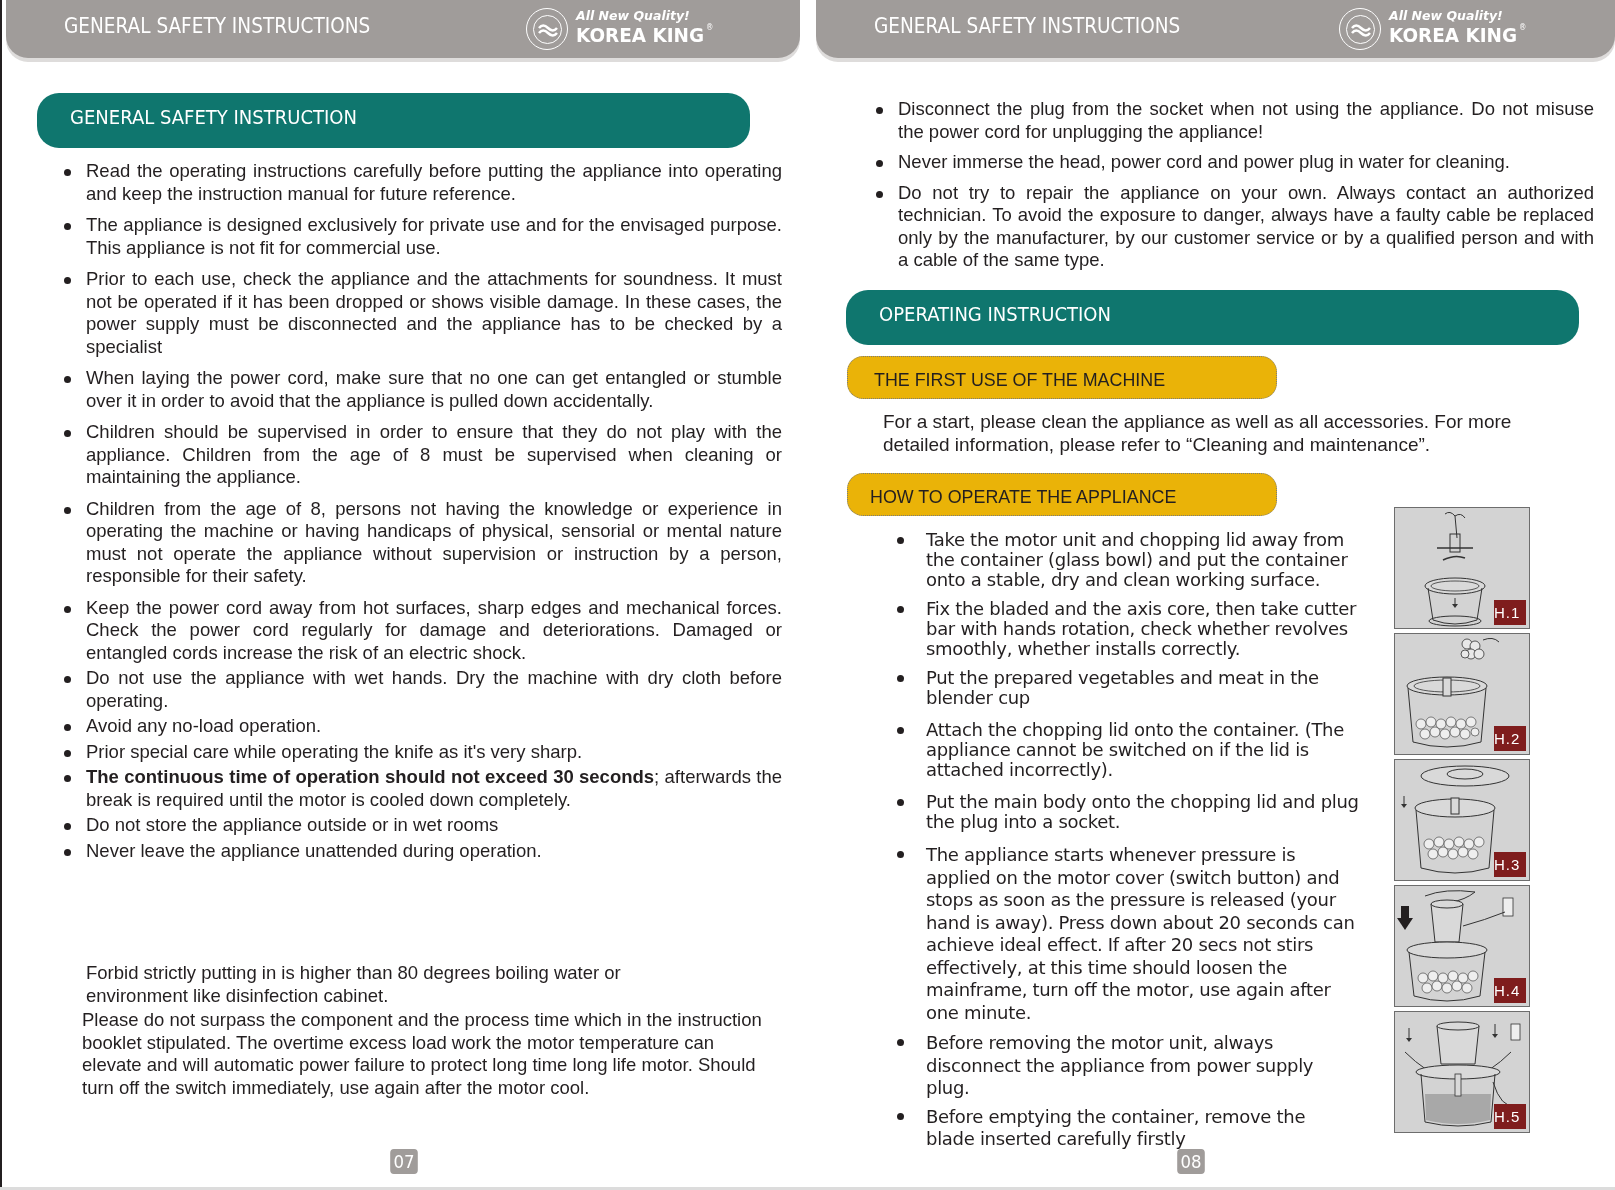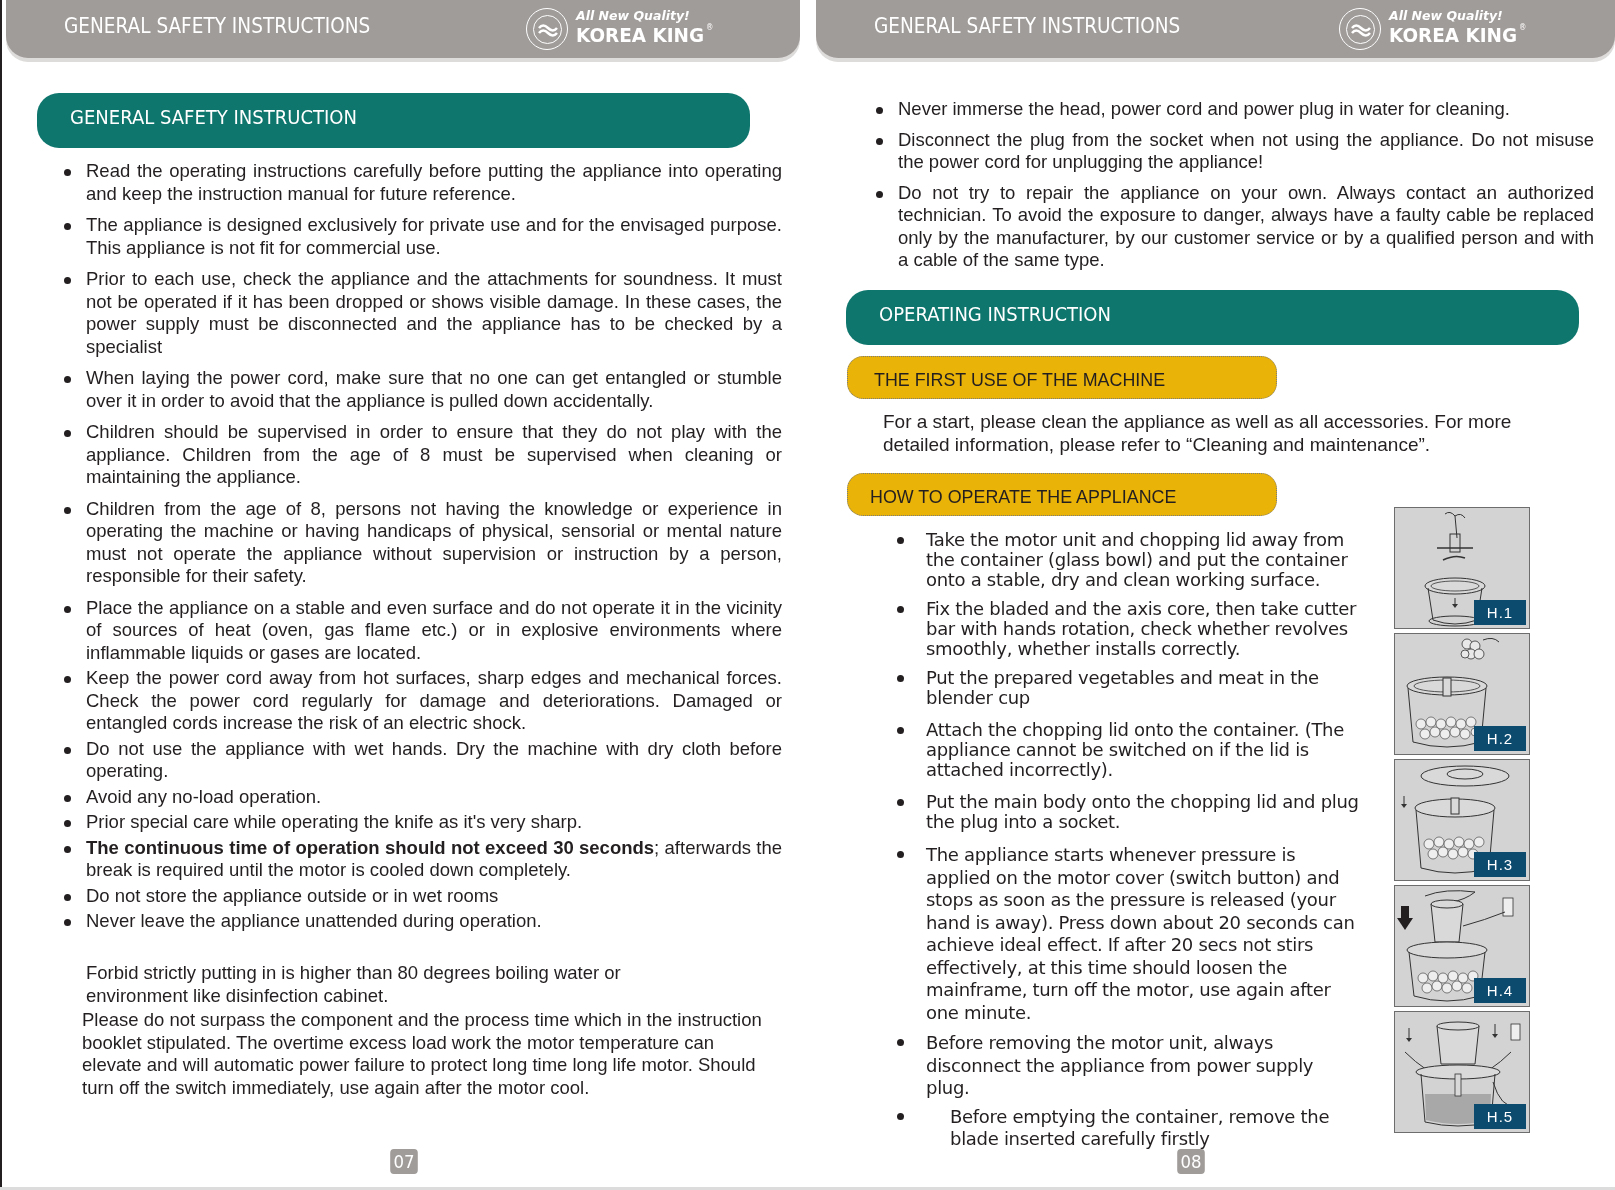--- a/index.html
+++ b/index.html
@@ -97,22 +97,22 @@
   .op-list li .dot { left: 15px; top: 7px; }
   .op-list li .txt { text-align: left; }
 
   
   .figure {
     position: absolute; left: 586px; width: 136px; height: 122px;
     background: #d3d3d3; border: 1.5px solid #6d6d6d;
   }
   .figure svg { position: absolute; left: 0; top: 0; }
   .fig-label {
-    position: absolute; right: 3px; bottom: 3px; width: 52px; height: 25px; background: #0c4a6e;
-    color: #ffffff; font-size: 15px; line-height: 25px; text-align: center; letter-spacing: 1px;
+    position: absolute; right: 3px; bottom: 3px; width: 32px; height: 25px; background: #7f1d1d;
+    color: #ffffff; font-size: 15px; line-height: 25px; letter-spacing: 1px;
   }
 
   
   .page-num {
     position: absolute; top: 1149px; width: 30px; height: 25px; background: #a09c9a; border-radius: 4px;
     color: #ffffff; font-size: 18px; line-height: 25px; text-align: center;
     font-family: "DejaVu Sans", sans-serif; transform: scaleX(0.92);
   }
 </style>
 </head>
@@ -159,24 +159,20 @@
     <li>
         <span class="dot"></span>
         <span class="txt">Children should be supervised in order to ensure that they do not play with the appliance. Children from the age of 8 must be supervised when cleaning or maintaining the appliance.</span>
       </li>
     <li>
         <span class="dot"></span>
         <span class="txt">Children from the age of 8, persons not having the knowledge or experience in operating the machine or having handicaps of physical, sensorial or mental nature must not operate the appliance without supervision or instruction by a person, responsible for their safety.</span>
       </li>
     <li class="tight">
         <span class="dot"></span>
-        <span class="txt">Place the appliance on a stable and even surface and do not operate it in the vicinity of sources of heat (oven, gas flame etc.) or in explosive environments where inflammable liquids or gases are located.</span>
-      </li>
-    <li class="tight">
-        <span class="dot"></span>
         <span class="txt">Keep the power cord away from hot surfaces, sharp edges and mechanical forces. Check the power cord regularly for damage and deteriorations. Damaged or entangled cords increase the risk of an electric shock.</span>
       </li>
     <li class="tight">
         <span class="dot"></span>
         <span class="txt">Do not use the appliance with wet hands. Dry the machine with dry cloth before operating.</span>
       </li>
     <li class="tight">
         <span class="dot"></span>
         <span class="txt">Avoid any no-load operation.</span>
       </li>
@@ -215,25 +211,25 @@
           </svg>
       </div>
       <div class="brand-tagline">All New Quality!</div>
       <div class="brand-name"><span>KOREA KING</span><span class="brand-reg">®</span></div>
     </div>
   </div>
 
   <ul class="blist right-top-list">
     <li>
         <span class="dot"></span>
+        <span class="txt">Disconnect the plug from the socket when not using the appliance. Do not misuse the power cord for unplugging the appliance!</span>
+      </li>
+    <li>
+        <span class="dot"></span>
         <span class="txt">Never immerse the head, power cord and power plug in water for cleaning.</span>
-      </li>
-    <li>
-        <span class="dot"></span>
-        <span class="txt">Disconnect the plug from the socket when not using the appliance. Do not misuse the power cord for unplugging the appliance!</span>
       </li>
     <li>
         <span class="dot"></span>
         <span class="txt">Do not try to repair the appliance on your own. Always contact an authorized technician. To avoid the exposure to danger, always have a faulty cable be replaced only by the manufacturer, by our customer service or by a qualified person and with a cable of the same type.</span>
       </li>
   </ul>
 
   <div class="section-pill" style="left:38px; top:290px; width:733px;">
     <div class="pill-title">OPERATING INSTRUCTION</div>
   </div>
@@ -271,21 +267,21 @@
     <li style="line-height:22.5px; margin-bottom:8px;">
         <span class="dot"></span>
         <span class="txt">The appliance starts whenever pressure is applied on the motor cover (switch button) and stops as soon as the pressure is released (your hand is away). Press down about 20 seconds can achieve ideal effect. If after 20 secs not stirs effectively, at this time should loosen the mainframe, turn off the motor, use again after one minute.</span>
       </li>
     <li style="line-height:22.5px; margin-bottom:6px;">
         <span class="dot"></span>
         <span class="txt">Before removing the motor unit, always disconnect the appliance from power supply plug.</span>
       </li>
     <li style="line-height:22.5px;">
         <span class="dot"></span>
-        <span class="txt" style="white-space:pre-wrap;margin-left:24px;">Before emptying the container, remove the  blade inserted carefully firstly</span>
+        <span class="txt" style="white-space:pre-wrap;">Before emptying the container, remove the  blade inserted carefully firstly</span>
       </li>
   </ul>
 
   <div class="figure" style="top:507px;">
     <svg width="136" height="122">
       <path d="M50 6 Q55 2 60 8 L62 30" stroke="#333" fill="none" stroke-width="1"></path>
       <path d="M60 8 Q66 4 70 10" stroke="#333" fill="none" stroke-width="1"></path>
       <rect x="55" y="26" width="10" height="18" fill="none" stroke="#333" stroke-width="1"></rect>
       <line x1="42" y1="40" x2="78" y2="40" stroke="#333" stroke-width="1.5"></line>
       <path d="M48 52 Q60 46 70 50" stroke="#333" fill="none" stroke-width="1.5"></path>

